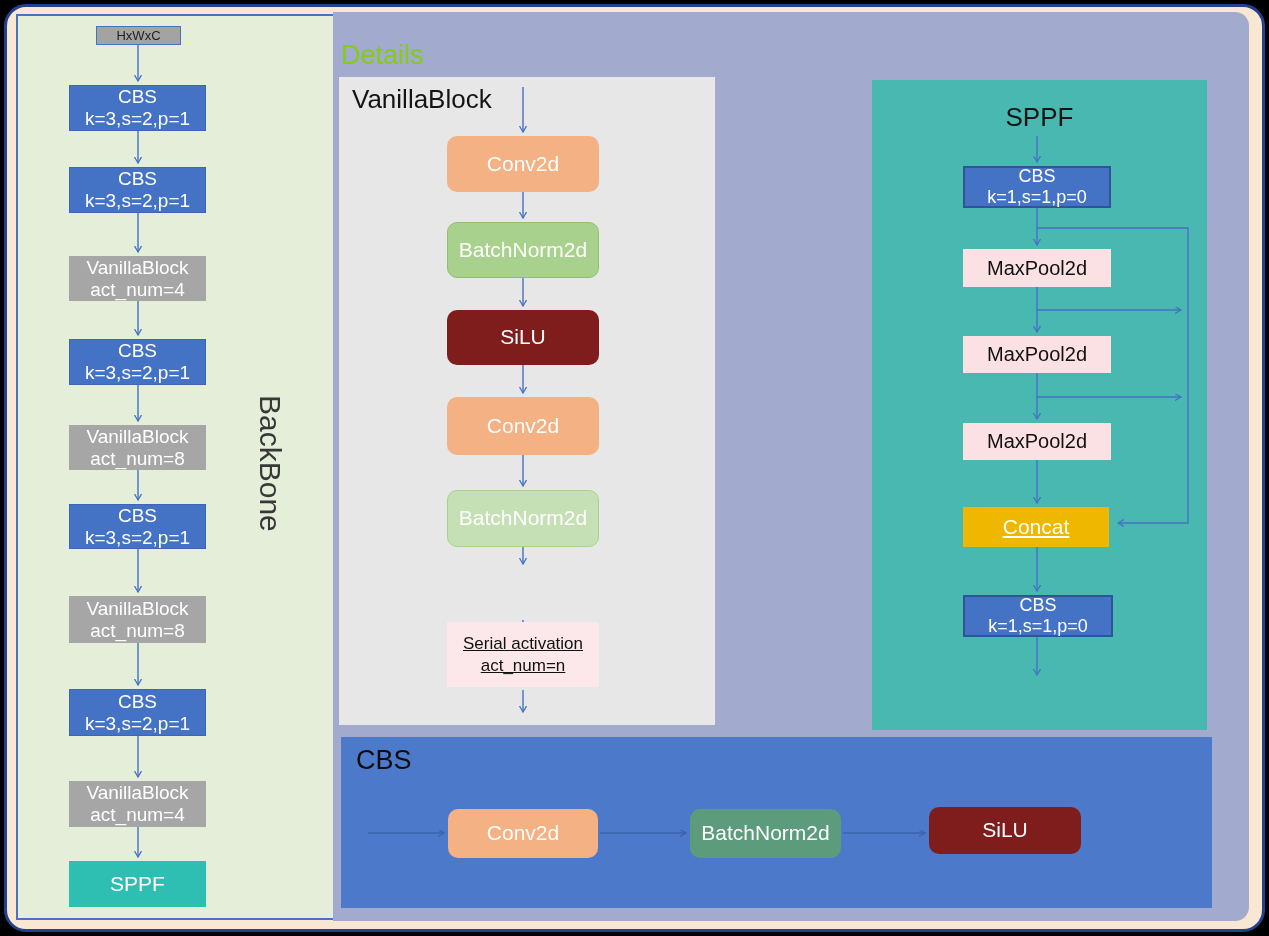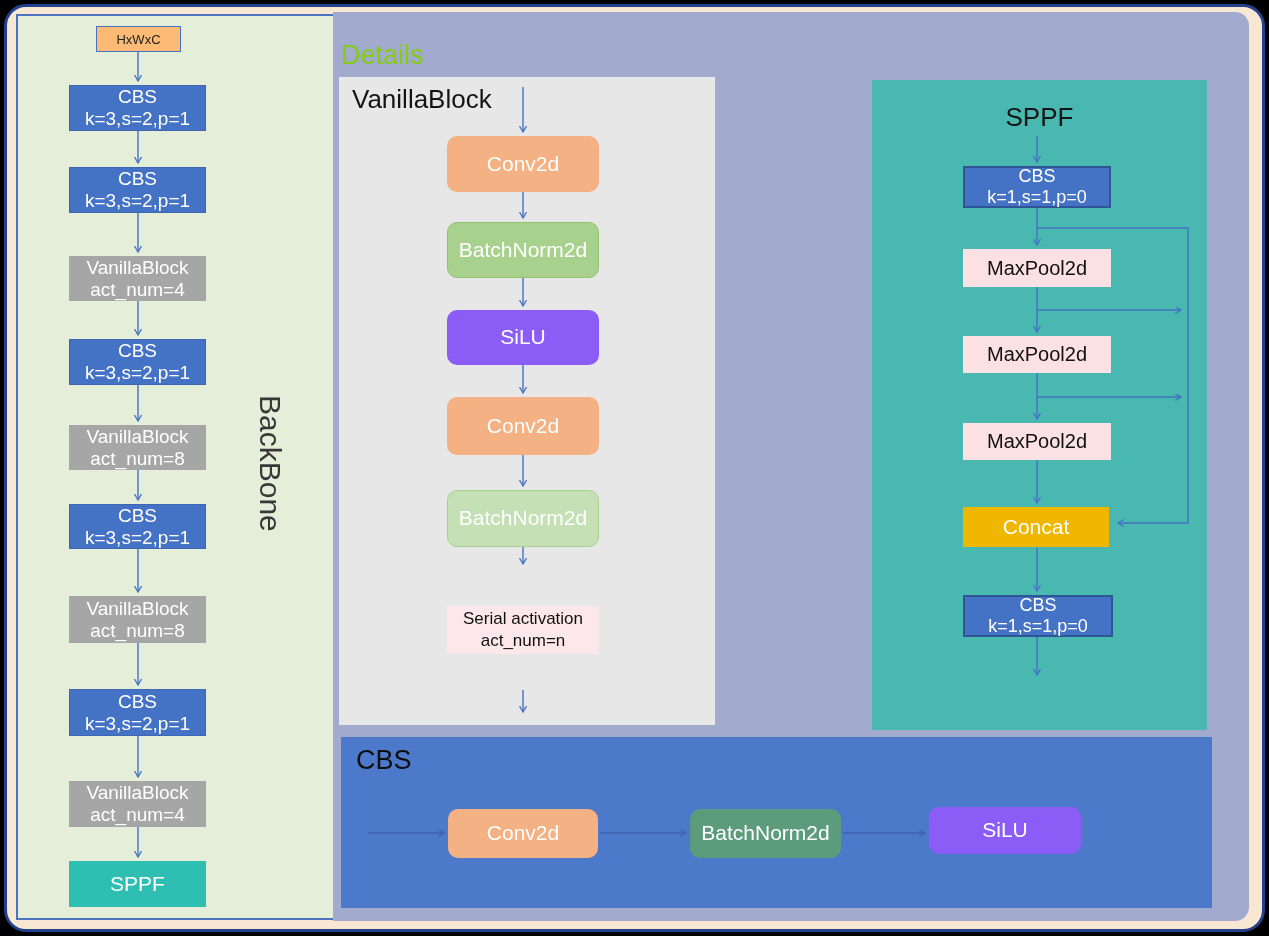--- a/index.html
+++ b/index.html
@@ -31,31 +31,31 @@
     text-align:center; color:#fff; line-height:1.15;
   }
   .bb-block { left:69px; width:137px; font-size:19px; line-height:22px; }
   .cbs-blue    { background:#4472c4; border:1px solid #3e66b3; }
   .cbs-bordered{ background:#4472c4; border:2px solid #2f5597; }
   .vanilla-gray{ background:#a6a6a6; }
   .sppf-teal   { background:#2fbfb2; font-size:21px; }
   .conv-orange { background:#f4b183; }
   .bn-green1   { background:#a9d18e; border:1px solid #93c06f; }
   .bn-green2   { background:#c5e0b4; border:1px solid #a9d18e; }
-  .silu-lblue  { background:#8b5cf6; }
+  .silu-lblue  { background:#7f1d1d; }
   .identity-green { background:#68bf44; }
   .pink-blk    { background:#fbe1e4; color:#111; }
   .pink-serial { background:#fce8ea; color:#111; font-size:17px; line-height:22px; }
-  .gold-blk    { background:#efb700; }
+  .gold-blk    { background:#efb700;text-decoration:underline; }
   .bn-seagreen { background:#5d9b7d; }
   .det-font { font-size:21px;border-radius:10px; }
 
   .input-box {
-    position:absolute; left:96px; top:26px; width:85px; height:26px;
-    background:#fdba74; border:1px solid #4472c4; box-sizing:border-box;
+    position:absolute; left:96px; top:26px; width:85px; height:19px;
+    background:#a3a3a3; border:1px solid #4472c4; box-sizing:border-box;
     display:flex; align-items:center; justify-content:center;
     font-size:13px; color:#222;
   }
   .title { position:absolute; color:#111; }
   #details-title   { left:341px; top:40px; font-size:27px; color:#84cc16; }
   #vanilla-title   { left:352px; top:84px; font-size:26px; color:#141414; }
   #sppf-title      { left:872px; top:102px; width:335px; text-align:center; font-size:26px; color:#141414; }
   #cbs-title       { left:356px; top:745px; font-size:27px; color:#0d0d0d; }
   #backbone-title  {
     left:253px; top:395px; font-size:30px; color:#383838;
@@ -182,21 +182,21 @@
   </div>
   <div class="block silu-lblue det-font" style="left:447px;top:310px;width:152px;height:55px;">
     <span>SiLU</span>
   </div>
   <div class="block conv-orange det-font" style="left:447px;top:397px;width:152px;height:58px;">
     <span>Conv2d</span>
   </div>
   <div class="block bn-green2 det-font" style="left:447px;top:490px;width:152px;height:57px;">
     <span>BatchNorm2d</span>
   </div>
-  <div class="block pink-serial" style="left:447px;top:606px;width:152px;height:48px;">
+  <div class="block pink-serial" style="left:447px;top:622px;width:152px;height:65px;text-decoration:underline;">
     <span>Serial activation</span>
     <span>act_num=n</span>
   </div>
 
   <div class="block cbs-bordered" style="left:963px;top:166px;width:148px;height:42px;font-size:18px;line-height:21px;">
     <span>CBS</span>
     <span>k=1,s=1,p=0</span>
   </div>
   <div class="block pink-blk" style="left:963px;top:249px;width:148px;height:38px;font-size:20px;">
     <span>MaxPool2d</span>

